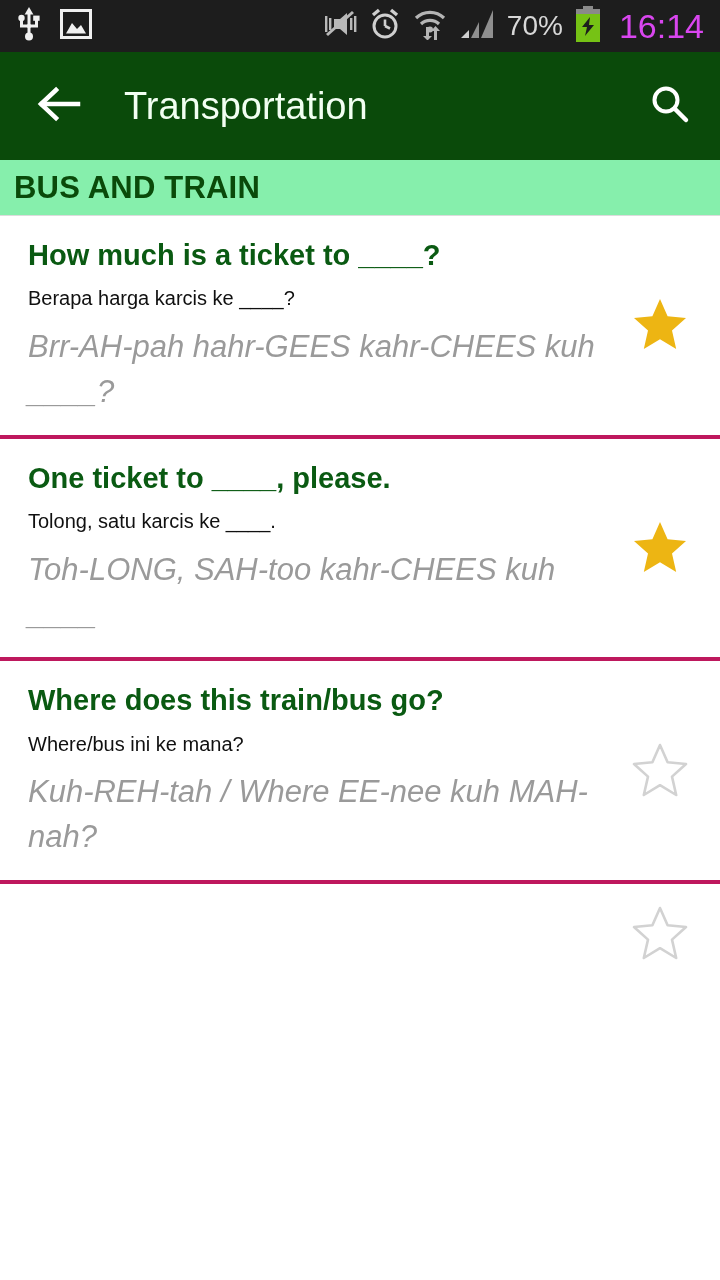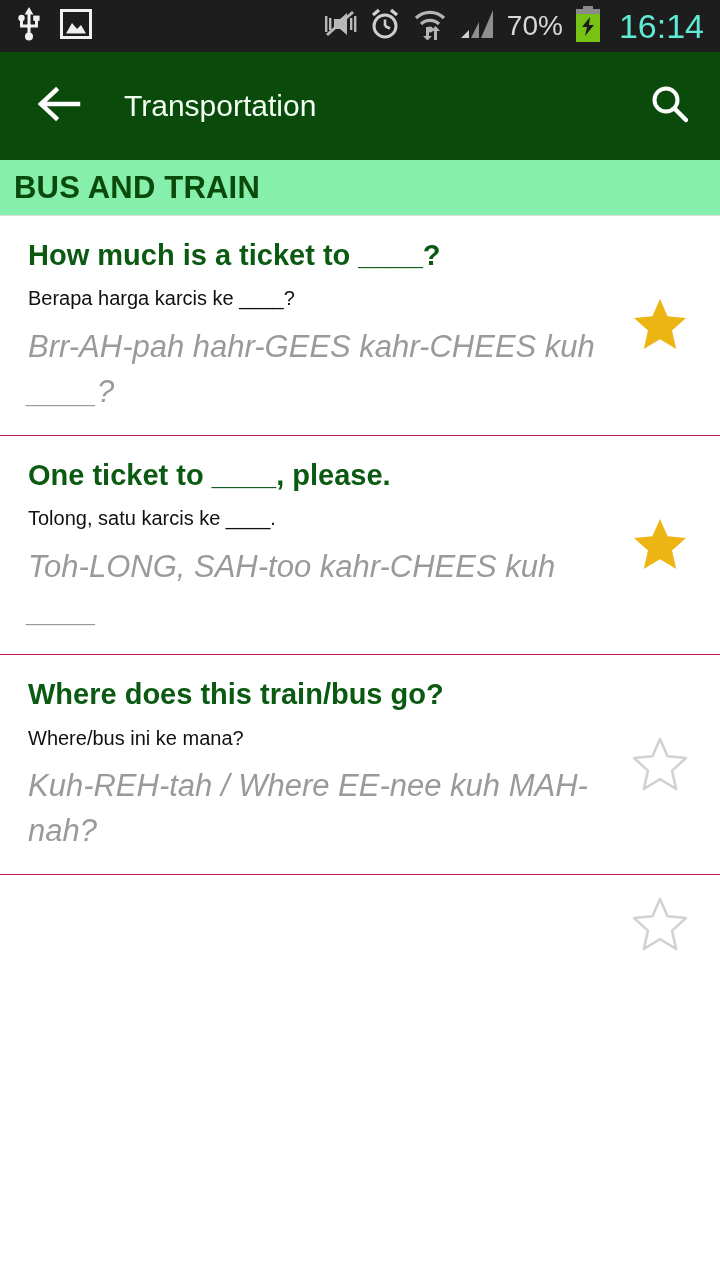--- a/index.html
+++ b/index.html
@@ -34,21 +34,21 @@
     gap: 12px;
   }
   .sb-icon { display: block; }
   .battery-pct {
     color: #d8d8d8;
     font-size: 28px;
     letter-spacing: 0px;
     font-family: "Liberation Sans", sans-serif;
   }
   .clock {
-    color: #5eead4;
+    color: #d946ef;
     font-size: 34px;
     letter-spacing: 0px;
     margin-left: 6px;
     font-family: "Liberation Sans", sans-serif;
   }
 
   
   .app-bar {
     width: 720px;
     height: 108px;
@@ -60,21 +60,21 @@
   .back-btn {
     width: 56px;
     height: 56px;
     display: flex;
     align-items: center;
     justify-content: center;
     flex: 0 0 auto;
   }
   .app-title {
     color: #f2fff2;
-    font-size: 30px;
+    font-size: 38px;
     font-weight: normal;
     margin-left: 38px;
     white-space: nowrap;
     font-family: "Liberation Sans", sans-serif;
   }
   .search-btn {
     margin-left: auto;
     width: 56px;
     height: 56px;
     display: flex;
@@ -103,21 +103,21 @@
 
   
   .list {
     width: 720px;
     background: #ffffff;
   }
   .entry {
     position: relative;
     width: 720px;
     background: #ffffff;
-    border-bottom: 1px solid #be185d;
+    border-bottom: 4px solid #be185d;
     padding: 22px 0 20px 0;
     display: flex;
     align-items: flex-start;
   }
   .entry-text {
     flex: 1 1 auto;
     padding-left: 28px;
     padding-right: 12px;
     min-width: 0;
   }

